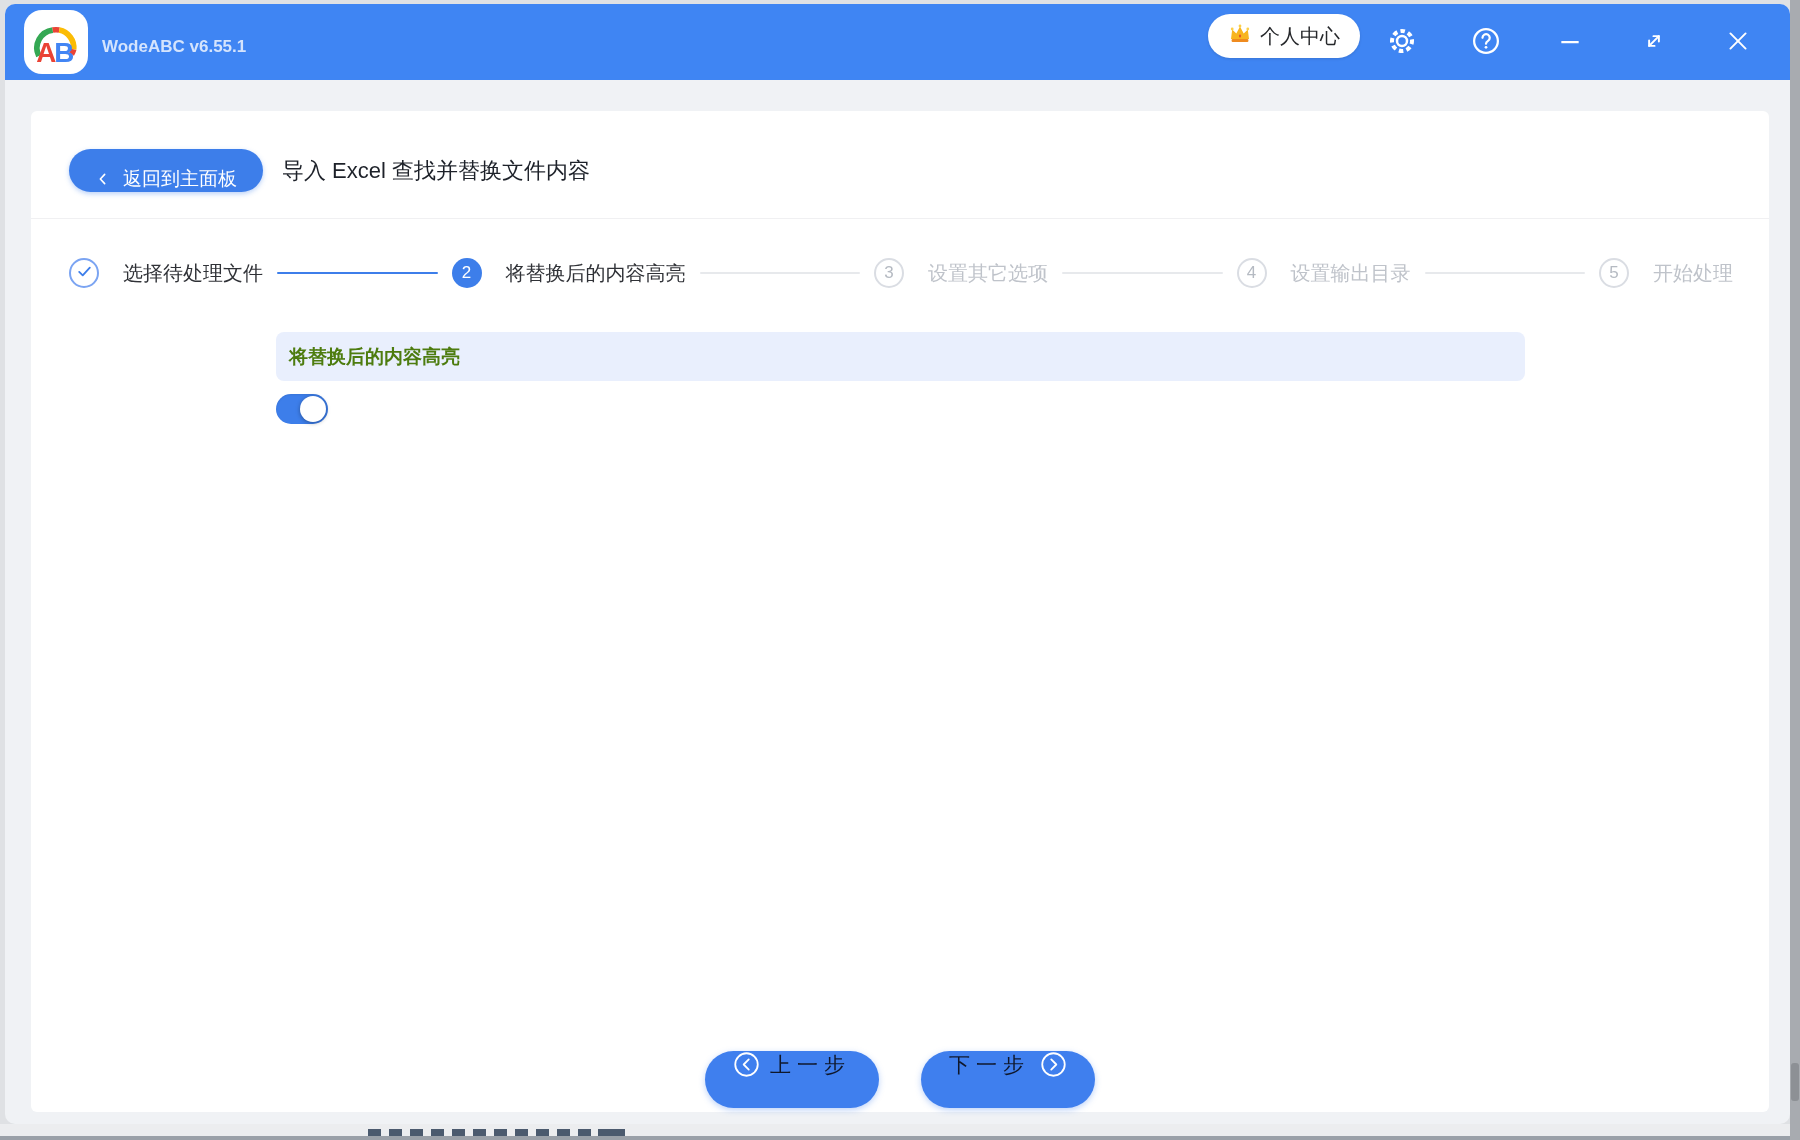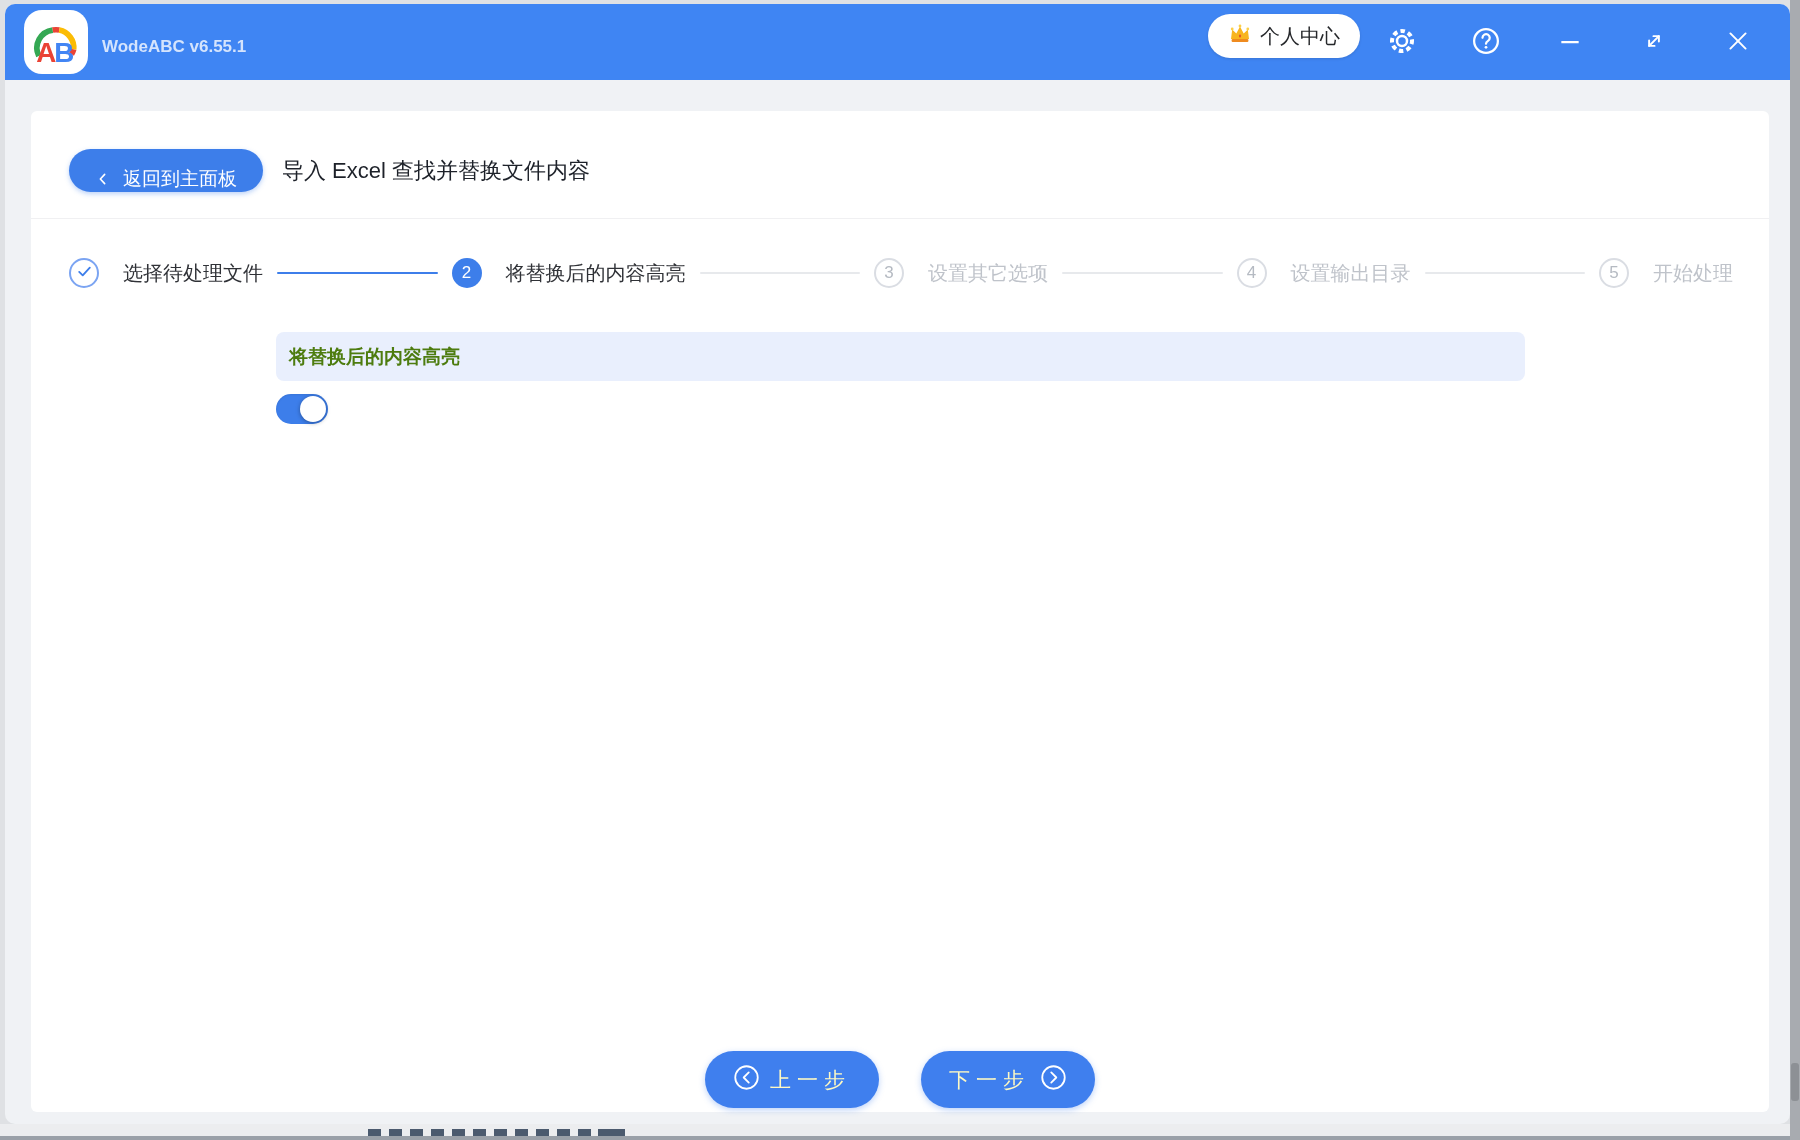--- a/index.html
+++ b/index.html
@@ -53,22 +53,22 @@
   .option-section { position:absolute; top:221px; left:245px; right:244px; }
   .option-header { height:49px; background:#e9effd; border-radius:8px; display:flex; align-items:center;
                    padding:0 13px; font-size:19px; font-weight:bold; color:#4d7c0f; }
   .toggle { position:relative; margin-top:13px; width:52px; height:30px; border-radius:15px;
             background:#3d7eea; cursor:pointer; box-shadow:inset 0 1px 2px rgba(0,0,0,.08); }
   .toggle .knob { position:absolute; top:2px; right:2px; width:26px; height:26px; border-radius:50%;
                   background:#fff; box-shadow:0 1px 4px rgba(0,0,0,.35); }
 
   
   .footer { position:absolute; bottom:4px; left:0; right:0; display:flex; justify-content:center; gap:42px; }
-  .nav-btn { height:57px; border:none; border-radius:29px; background:#3f7fee; color:#fef9c3;
-             font-size:21px; font-family:inherit; letter-spacing:6px; display:flex; align-items:center;
+  .nav-btn { height:57px; border:none; border-radius:29px; background:#3f7fee; color:#0f172a;
+             font-size:21px; font-family:inherit; letter-spacing:6px; display:flex; align-items:flex-start;
              gap:10px; padding:0 28px; cursor:pointer; box-shadow:0 2px 6px rgba(63,127,238,.35); }
 
   
   .bottom-strip { position:absolute; left:0; right:0; top:1124px; height:16px; background:#ecedef; }
   .glyph-fragments { position:absolute; left:368px; top:5px; width:230px; height:8px;
      background:repeating-linear-gradient(90deg,#4b5a6e 0 13px, rgba(0,0,0,0) 13px 21px); }
   .glyph-bar { position:absolute; left:598px; top:5px; width:27px; height:8px; background:#4b5a6e; }
   .bottom-bar { position:absolute; left:0; right:0; bottom:0; height:4px; background:#9aa0a8; }
   .scrollbar { position:absolute; left:1790px; top:0; width:10px; height:1140px; background:#a8abb0; }
   .scroll-thumb { position:absolute; left:1px; top:1063px; width:8px; height:38px; background:#8d9095; border-radius:3px; }

